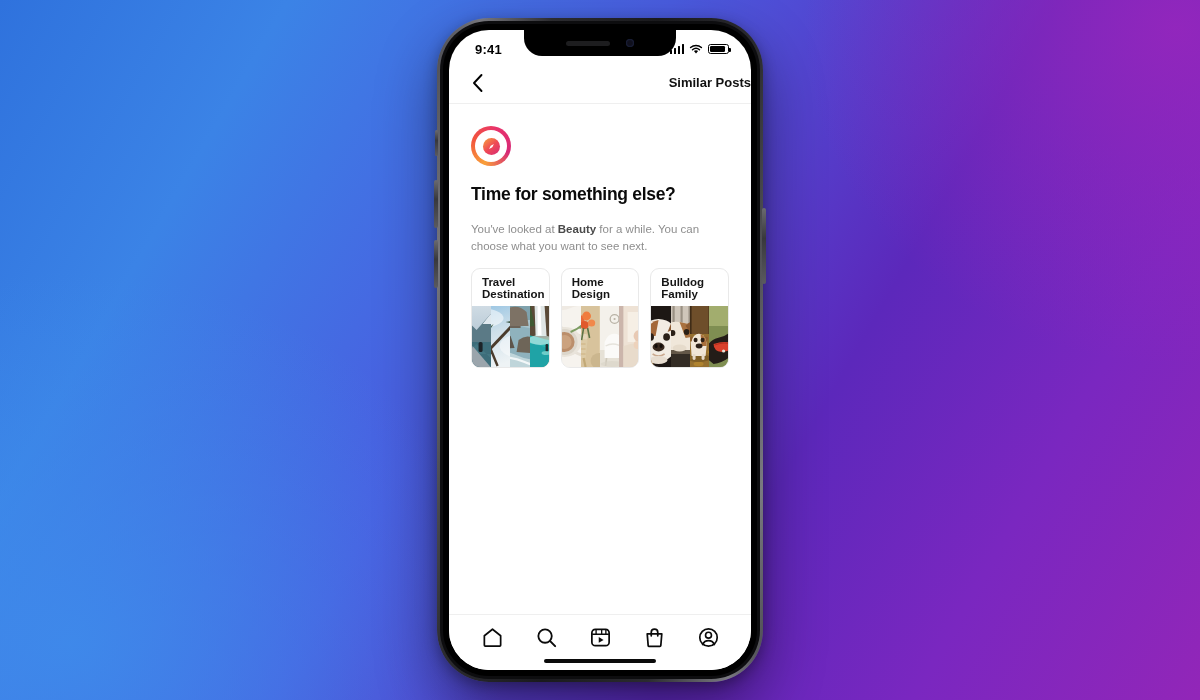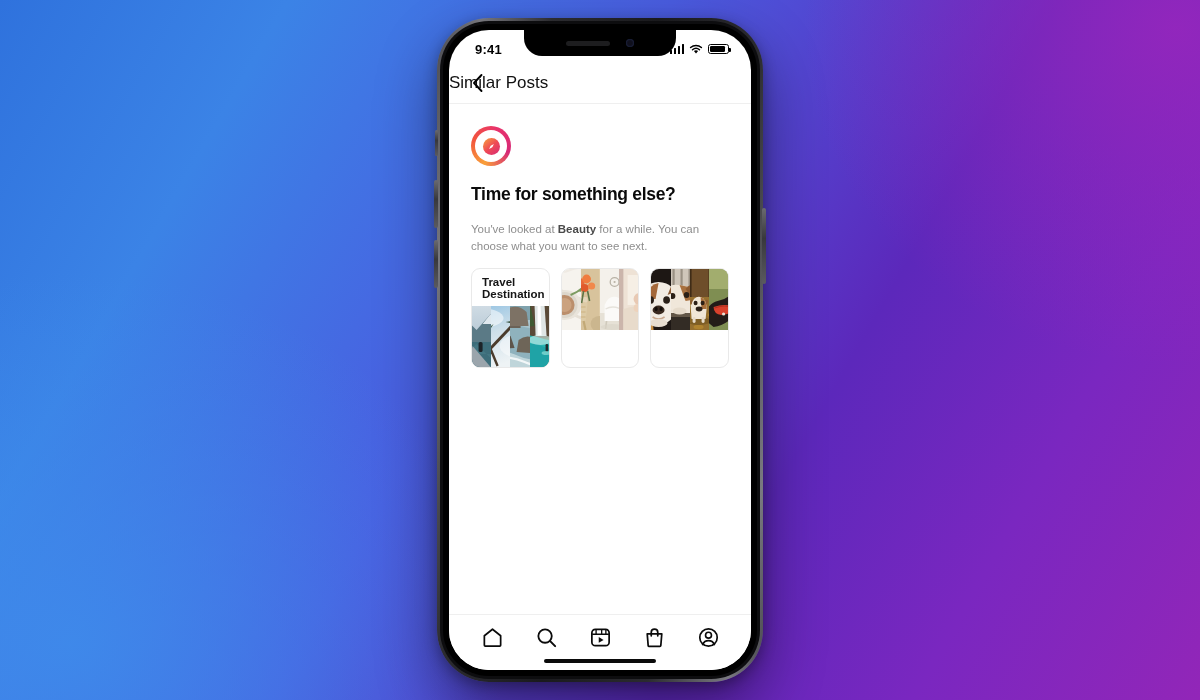--- a/index.html
+++ b/index.html
@@ -84,21 +84,21 @@
 
   
   .navbar {
     height: 42px; display: flex; align-items: center;
     border-bottom: 1px solid #efefef; position: relative;
   }
   .back-btn {
     position: absolute; left: 14px; width: 28px; height: 28px;
     display: flex; align-items: center; justify-content: center; cursor: pointer;
   }
-  .nav-title { width: 100%; text-align: left; font-size: 17px; font-weight: 400; color: #111; }
+  .nav-title { width: 100%; text-align: right; font-size: 13px; font-weight: 700; color: #111; }
 
   
   .content { padding: 22px 22px 16px 22px; }
   .compass {
     width: 40px; height: 40px; border-radius: 50%;
     background: conic-gradient(from 200deg, #f9a03a, #f2553d, #e8336d, #d62976, #f9a03a);
     display: flex; align-items: center; justify-content: center;
     margin-bottom: 18px;
   }
   .compass-inner-gap {
@@ -287,20 +287,21 @@
                 <path d="M0 40 Q24 34 40 41 T70 38 L70 61 L0 61 Z" fill="#1fa3a6"></path>
                 <ellipse cx="36" cy="34" rx="12" ry="5" fill="#d9f2f0" opacity="0.6"></ellipse>
                 <rect x="41" y="38" width="2.6" height="8" rx="1.2" fill="#1d2b2d"></rect>
                 <ellipse cx="42" cy="47" rx="5" ry="2" fill="#8fded9" opacity="0.7"></ellipse>
               </svg>
             </div>
           </div>
         </div>
 
         <div class="card">
+          <div class="card-label">Home Design</div>
           <div class="card-strip">
             <div class="thumb">
               <svg viewBox="0 0 70 61" preserveAspectRatio="xMidYMid slice">
                 <rect width="70" height="61" fill="#efeae3"></rect>
                 <path d="M0 0 Q20 8 34 2 T70 6 L70 61 L0 61 Z" fill="#f6f3ee"></path>
                 <path d="M0 24 Q18 16 34 26 T70 22" stroke="#e2dcd3" stroke-width="3" fill="none"></path>
                 <path d="M0 44 Q20 36 38 46 T70 42" stroke="#e6e0d7" stroke-width="3" fill="none"></path>
                 <ellipse cx="28" cy="36" rx="17" ry="15" fill="#e9e4db"></ellipse>
                 <circle cx="28" cy="36" r="13" fill="#dcd6cb"></circle>
                 <circle cx="28" cy="36" r="10" fill="#bb8e6b"></circle>
@@ -366,20 +367,21 @@
                 <circle cx="44" cy="39" r="4" fill="#edd2bb"></circle>
                 <path d="M50 42 L48 54 M56 40 L58 52" stroke="#b89b80" stroke-width="1.5"></path>
                 <rect x="46" y="50" width="12" height="11" rx="2" fill="#d9c6b1"></rect>
                 <ellipse cx="10" cy="46" rx="10" ry="9" fill="#dcc6b9" opacity="0.7"></ellipse>
               </svg>
             </div>
           </div>
         </div>
 
         <div class="card">
+          <div class="card-label">Bulldog Family</div>
           <div class="card-strip">
             <div class="thumb">
               <svg viewBox="0 0 70 61" preserveAspectRatio="xMidYMid slice">
                 <rect width="70" height="61" fill="#1d1714"></rect>
                 <rect x="0" y="0" width="16" height="61" fill="#2b2019"></rect>
                 <rect x="52" y="0" width="18" height="61" fill="#241c17"></rect>
                 <path d="M6 42 Q16 28 26 42 L28 61 L2 61 Z" fill="#c89044"></path>
                 <rect x="48" y="14" width="6" height="26" rx="3" fill="#2aa3c4"></rect>
                 <ellipse cx="33" cy="34" rx="20" ry="21" fill="#f2ece3"></ellipse>
                 <path d="M15 22 Q12 14 20 16 L24 26 Z" fill="#8a5a34"></path>

